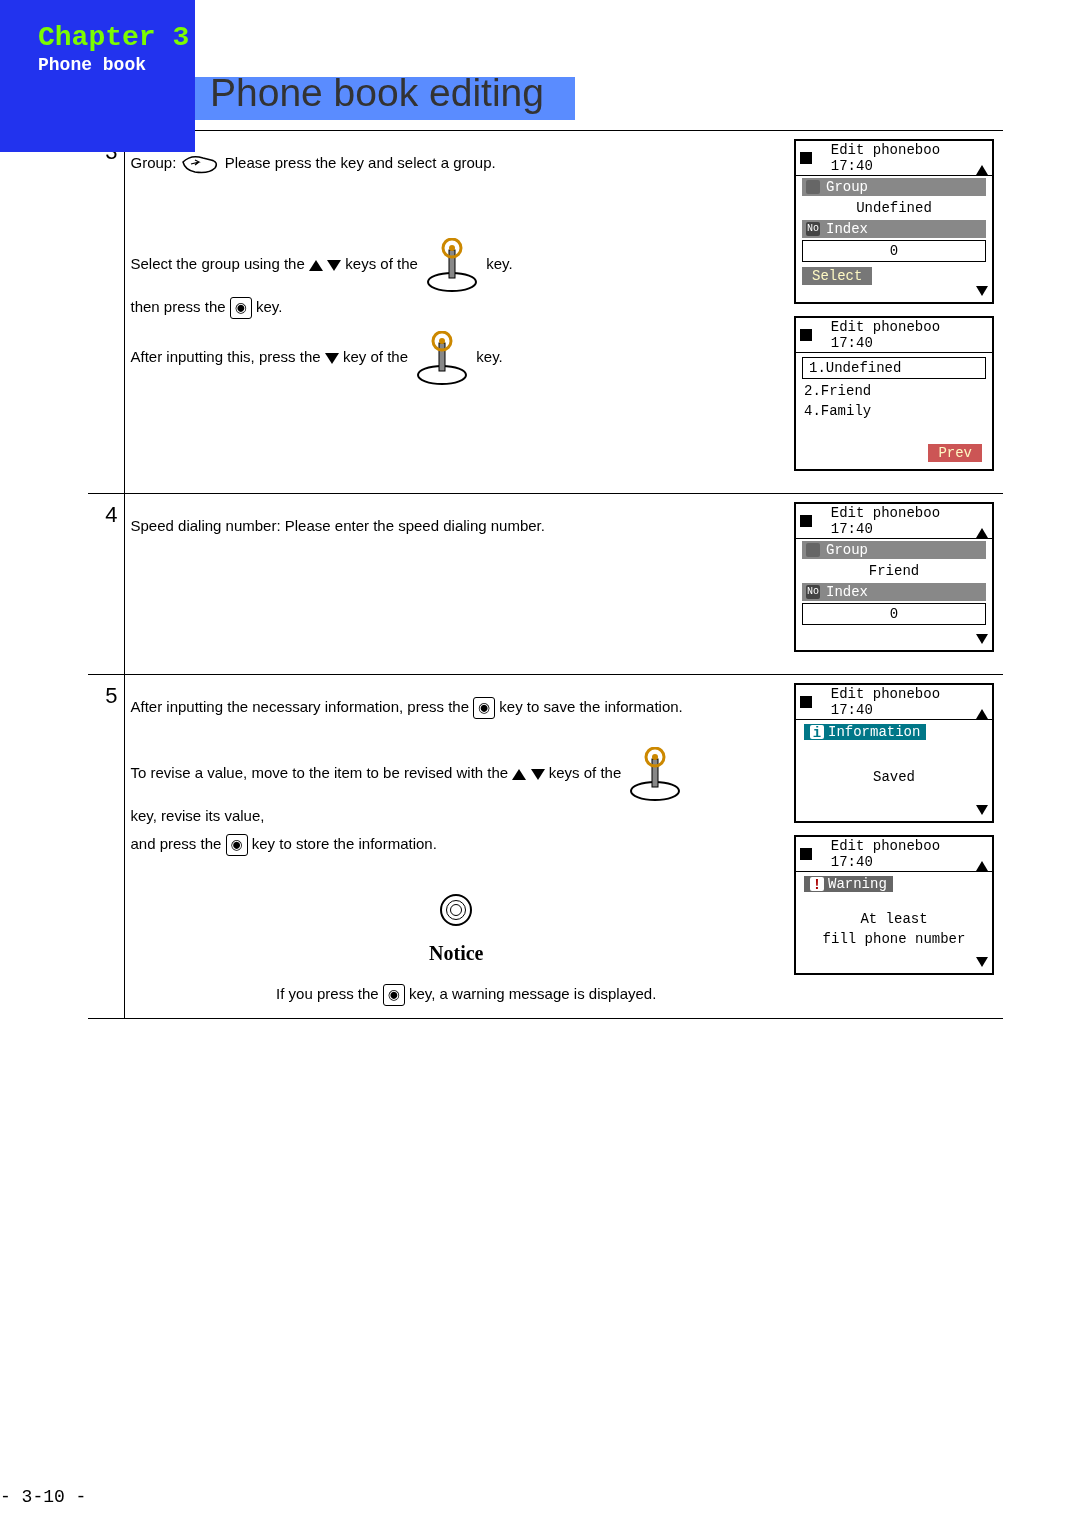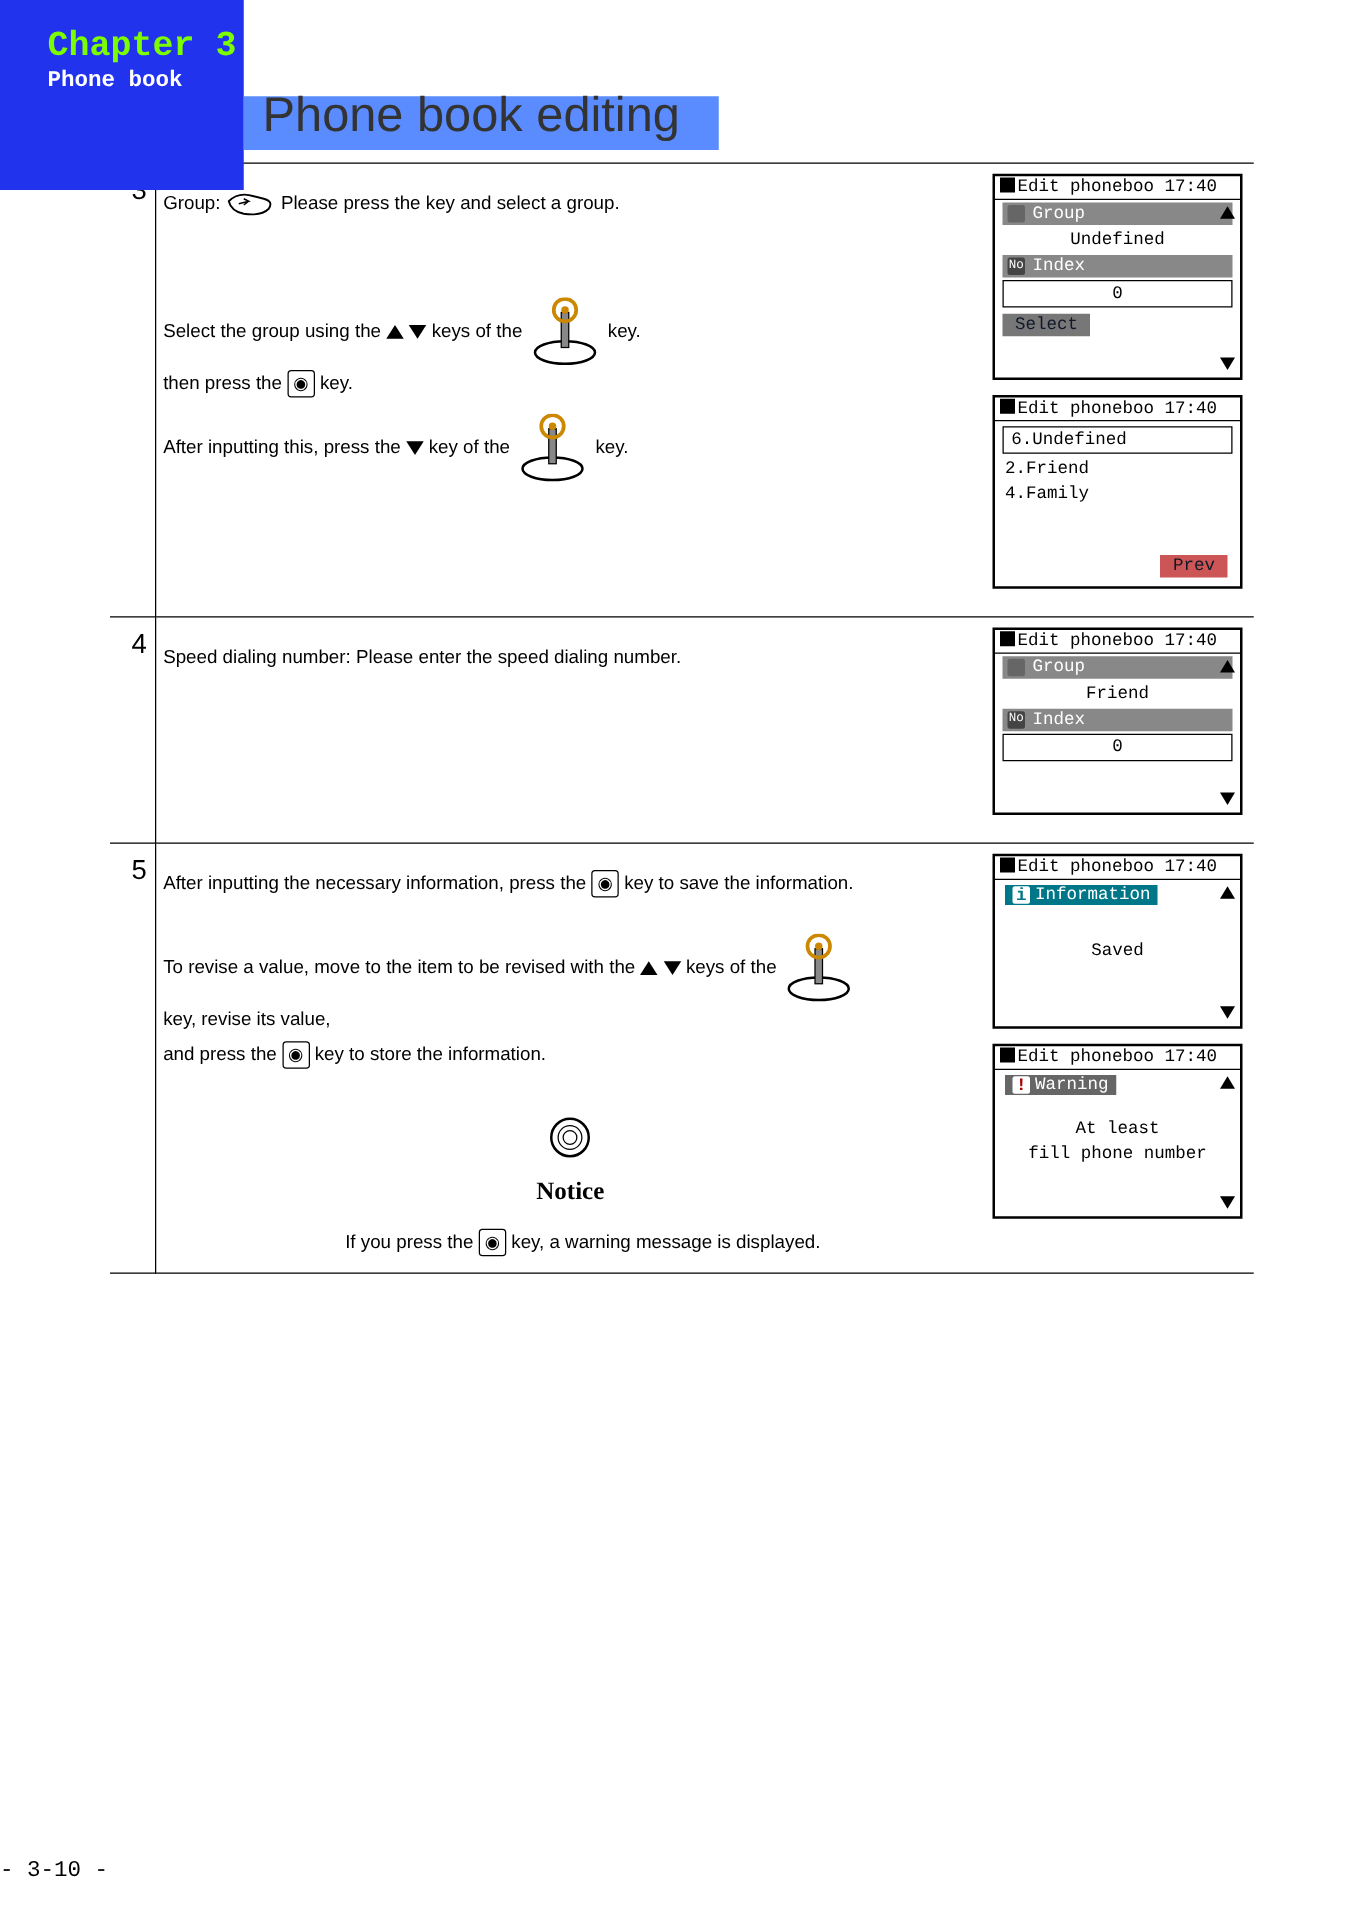--- a/index.html
+++ b/index.html
@@ -23,28 +23,28 @@
   .joy { display: inline-block; width: 60px; height: 55px; vertical-align: middle; }
   .notice-row { margin-top: 35px; display: flex; align-items: center; gap: 8px; flex-direction: column; }
   .notice-ico { display: inline-block; width: 32px; height: 32px; border-radius: 50%; border: 2px solid #000; position: relative; }
   .notice-ico::before, .notice-ico::after { content: ""; position: absolute; border: 1px solid #000; border-radius: 50%; }
   .notice-ico::before { inset: 4px; }
   .notice-ico::after { inset: 8px; }
   .notice-lbl { font-family: "Times New Roman", serif; font-weight: bold; font-size: 20px; }
 
   
   .scrn { border: 2px solid #000; width: 200px; font-family: "Courier New", monospace; font-size: 14px; margin-bottom: 12px; position: relative; background: #fff; }
-  .scrn .st { border-bottom: 1px solid #000; padding: 1px 4px; display: flex; gap: 2px; }
+  .scrn .st { border-bottom: 1px solid #000; padding: 1px 4px; display: flex; align-items: center; gap: 19px; }
   .sq { display: inline-block; width: 12px; height: 12px; background: #000; }
   .row { padding: 2px 6px; display: flex; align-items: center; gap: 6px; }
   .row.hdrw { background: #888; color: #fff; margin: 2px 6px 0 6px; padding: 1px 4px; }
   .row.val { margin: 2px 6px; }
   .row.valbox { border: 1.5px solid #000; }
   .row.valc { justify-content: center; }
-  .btn { display: inline-block; background: #777; color: #0f172a; padding: 1px 10px; margin: 3px 6px; }
+  .btn { display: inline-block; background: #777; color: #fef9c3; padding: 1px 10px; margin: 3px 6px; }
   .btn.r { float: right; background: #c55; }
   .scrn .arrUp, .scrn .arrDn { position: absolute; right: 4px; }
   .scrn .arrUp { top: 24px; border: 6px solid transparent; border-bottom: 10px solid #000; border-top: 0; }
   .scrn .arrDn { bottom: 6px; border: 6px solid transparent; border-top: 10px solid #000; border-bottom: 0; }
   .ico-sm { display: inline-block; width: 14px; height: 14px; background: #666; border-radius: 2px; }
   .ico-sm.dk { background: #444; color:#fff; text-align:center; font-size:10px; line-height:14px; }
   .warn { background:#666; color:#fff; padding:0 6px; display:inline-flex; align-items:center; gap:4px; }
   .info { background:#078; color:#fff; padding:0 6px; display:inline-flex; align-items:center; gap:4px; }
   .page-no { position: absolute; bottom: 20px; width: 100%; font-family: "Courier New", monospace; font-size: 18px; }
 </style>
@@ -130,21 +130,21 @@
             </div>
         <span class="btn">Select</span>
         <div class="arrDn"></div>
       </div>
       <div class="scrn" style="height:155px">
         <div class="st">
               <span class="sq"></span>
               <span>Edit phoneboo 17:40</span>
             </div>
         <div class="row val valbox" style="margin-top:4px">
-              <span>6.Undefined</span>
+              <span>1.Undefined</span>
             </div>
         <div class="row" style="padding-left:8px">
               <span>2.Friend</span>
             </div>
         <div class="row" style="padding-left:8px">
               <span>4.Family</span>
             </div>
         <div style="position:absolute;bottom:4px;right:4px"><span class="btn r" style="float:none">Prev</span></div>
       </div>
     </td>

